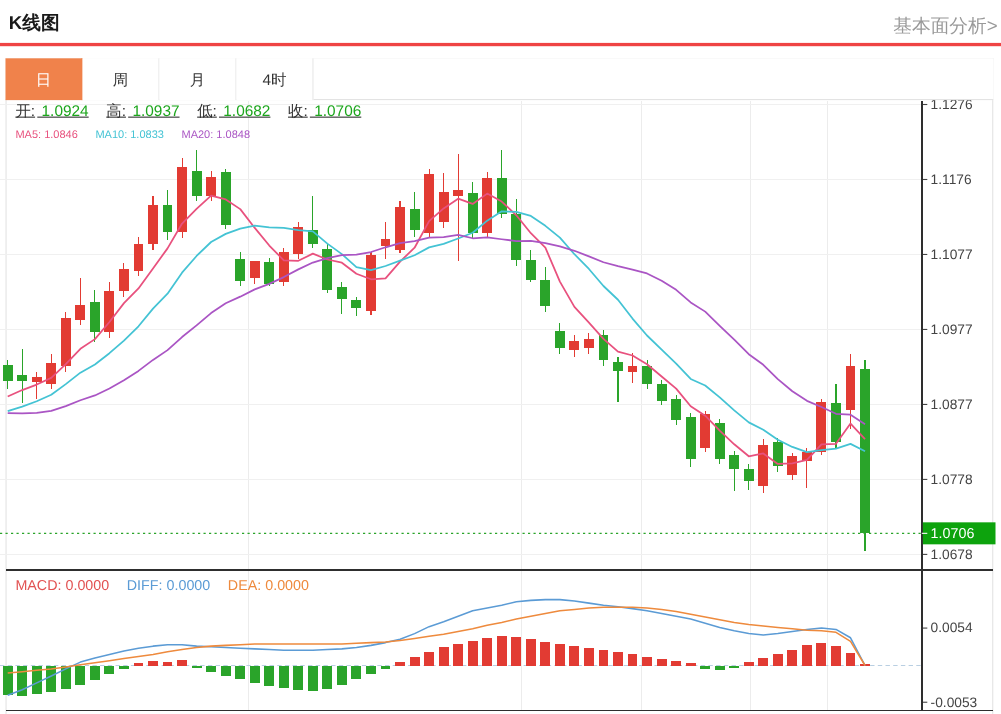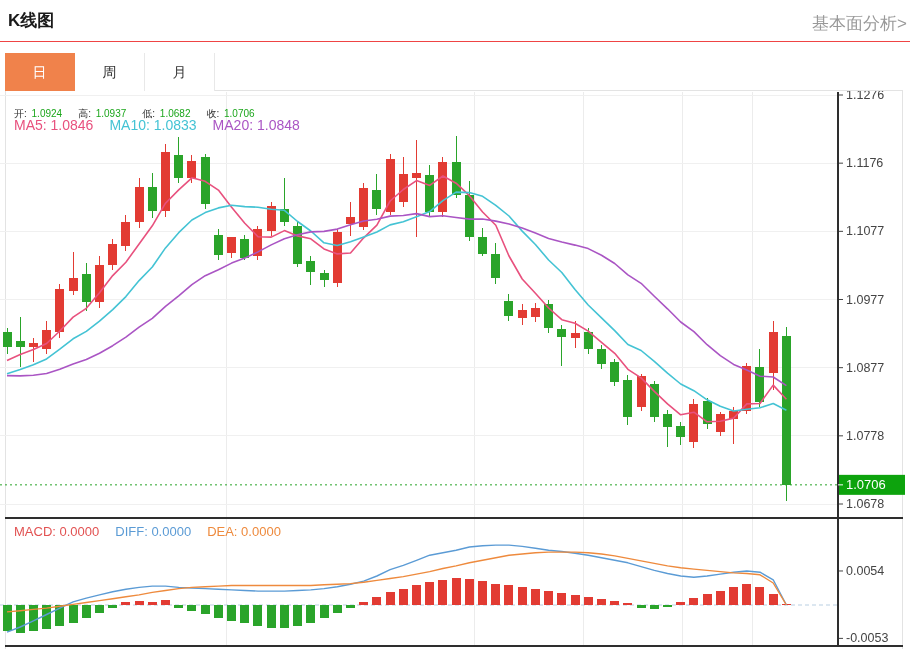--- a/index.html
+++ b/index.html
@@ -1,37 +1,37 @@
 <!DOCTYPE html>
 <html><head>
 <meta charset="utf-8">
 <style>
   html,body{margin:0;padding:0;background:#fff;}
   body{width:910px;height:649px;overflow:hidden;position:relative;
        font-family:"Liberation Sans","DejaVu Sans",sans-serif;color:#333;}
   #app{position:absolute;inset:0;}
   .title-bar{position:absolute;top:0;left:0;width:910px;height:42px;
-             border-bottom:1px solid #ef4444;box-sizing:border-box;}
+             border-bottom:3px solid #ef4444;box-sizing:border-box;}
   .page-title{position:absolute;top:9px;left:8px;font-size:17px;font-weight:bold;color:#1a1a1a;}
   .fundamental-link{position:absolute;top:12px;right:3px;font-size:17px;color:#999;cursor:pointer;text-decoration:none;}
   .panel{position:absolute;top:53px;left:5px;width:898px;height:596px;
          border:1px solid #e3e3e3;border-bottom:none;box-sizing:border-box;background:#fff;}
   .tabs{position:absolute;top:53px;left:5px;width:898px;height:38px;display:flex;
         border-bottom:1px solid #e3e3e3;box-sizing:border-box;background:#fff;z-index:3;}
   .tab{width:70px;height:38px;line-height:38px;text-align:center;font-size:14px;color:#333;
        border-right:1px solid #e8e8e8;box-sizing:border-box;cursor:pointer;background:#fff;}
   .tab.active{background:#f0824b;color:#fff;border-right-color:#f0824b;}
   svg{position:absolute;top:0;left:0;z-index:1;}
   svg text{font-family:"Liberation Sans","DejaVu Sans",sans-serif;}
   .legend{position:absolute;left:14px;z-index:2;font-size:13px;white-space:nowrap;}
   .legend .item{margin-right:16px;}
   .legend .lbl{color:#333;}
-  #legend-ohlc{top:107px;font-size:10px;}
+  #legend-ohlc{top:92px;font-size:14px;text-decoration:underline;}
   #legend-ohlc .val{color:#1ca61c;margin-left:2px;}
-  #legend-ma{top:117px;font-size:14px;}
+  #legend-ma{top:117px;font-size:10px;}
   #legend-macd{top:524px;font-size:13px;text-align:center;}
 </style>
 </head>
 <body>
 
 <div id="app">
   <div class="title-bar">
     <span class="page-title">K线图</span>
     <a class="fundamental-link">基本面分析&gt;</a>
   </div>
@@ -270,17 +270,18 @@
       <g>
         <rect x="839" y="474.84949832775976" width="66" height="20" fill="#0da30d"></rect>
         <line x1="838" y1="484.84949832775976" x2="843" y2="484.84949832775976" stroke="#fff" stroke-width="1"></line>
         <text x="846" y="489.34949832775976" font-size="13" fill="#ffffff">1.0706</text>
       </g>
     </svg>
   <div class="tabs" id="tabs">
       <div class="tab active">日</div>
       <div class="tab">周</div>
       <div class="tab">月</div>
+      <div class="tab">4时</div>
     </div>
   <div class="legend" id="legend-ohlc"><span class="item"><span class="lbl">开:</span><span class="val"> 1.0924</span></span><span class="item"><span class="lbl">高:</span><span class="val"> 1.0937</span></span><span class="item"><span class="lbl">低:</span><span class="val"> 1.0682</span></span><span class="item"><span class="lbl">收:</span><span class="val"> 1.0706</span></span></div>
   <div class="legend" id="legend-ma"><span class="item"><span class="lbl" style="color: rgb(232, 81, 126);">MA5:</span><span class="val" style="color: rgb(232, 81, 126);"> 1.0846</span></span><span class="item"><span class="lbl" style="color: rgb(68, 195, 212);">MA10:</span><span class="val" style="color: rgb(68, 195, 212);"> 1.0833</span></span><span class="item"><span class="lbl" style="color: rgb(170, 85, 196);">MA20:</span><span class="val" style="color: rgb(170, 85, 196);"> 1.0848</span></span></div>
   <div class="legend" id="legend-macd"><span class="item"><span class="lbl" style="color: rgb(226, 82, 82);">MACD:</span><span class="val" style="color: rgb(226, 82, 82);"> 0.0000</span></span><span class="item"><span class="lbl" style="color: rgb(91, 155, 213);">DIFF:</span><span class="val" style="color: rgb(91, 155, 213);"> 0.0000</span></span><span class="item"><span class="lbl" style="color: rgb(238, 138, 61);">DEA:</span><span class="val" style="color: rgb(238, 138, 61);"> 0.0000</span></span></div>
 </div>
 
 </body></html>

